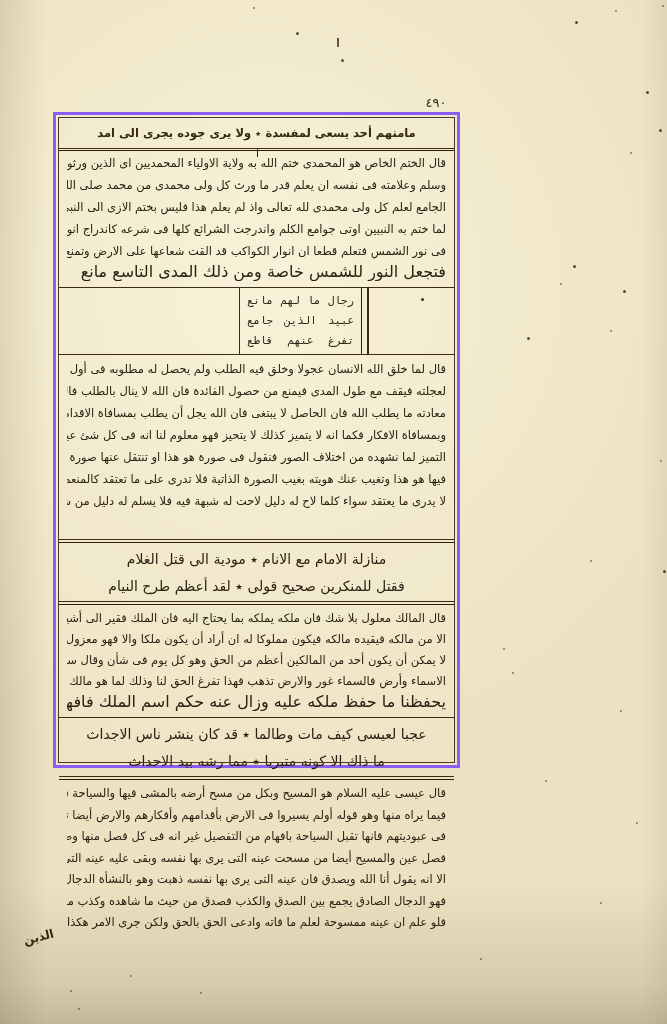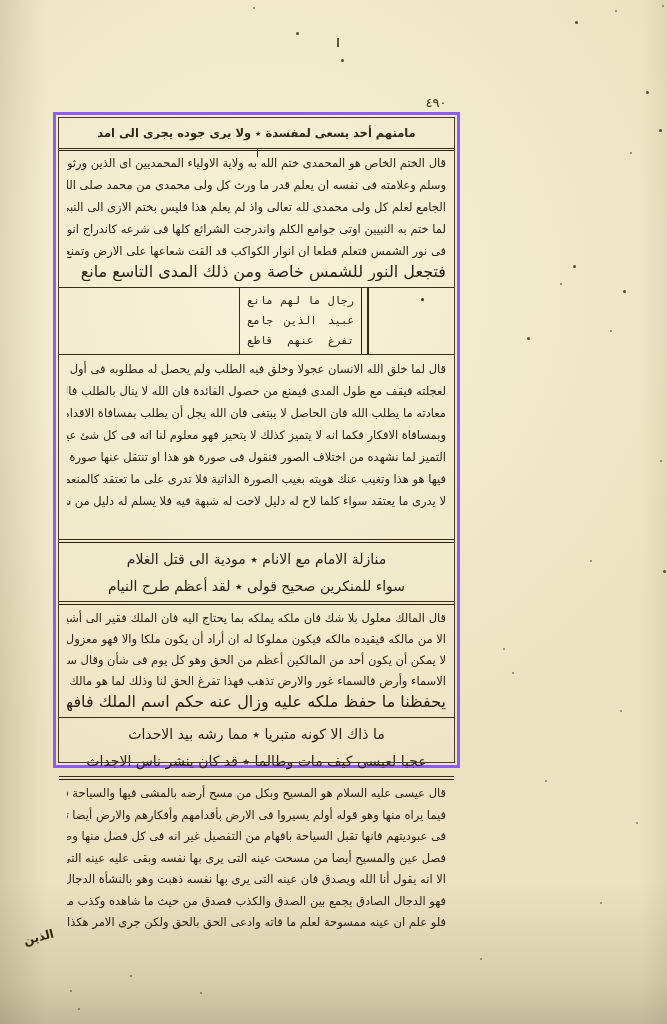--- a/index.html
+++ b/index.html
@@ -144,39 +144,39 @@
       <div class="line">معادته ما يطلب الله فان الحاصل لا يبتغى فان الله يجل أن يطلب بمسافاة الاقدام وبمسافاة الاعمال</div>
       <div class="line">وبمسافاة الافكار فكما انه لا يتميز كذلك لا يتحيز فهو معلوم لنا انه فى كل شئ عين كل شئ ومجهول</div>
       <div class="line">التميز لما نشهده من اختلاف الصور فنقول فى صورة هو هذا او تنتقل عنها صورة هو عينها تقول</div>
       <div class="line">فيها هو هذا وتغيب عنك هويته بغيب الصورة الذاتية فلا تدرى على ما تعتقد كالمنعم بالنظر الفكرى</div>
       <div class="line">لا يدرى ما يعتقد سواء كلما لاح له دليل لاحت له شبهة فيه فلا يسلم له دليل من شبهة أبدا لانه أعظم</div>
     </div>
 
     <div class="rule-d"></div>
     <div class="poem">
       <div class="pline">منازلة الامام مع الانام ٭ مودية الى قتل الغلام</div>
-      <div class="pline">سواء للمنكرين صحيح قولى ٭ لقد أعظم طرح النيام</div>
+      <div class="pline">فقتل للمنكرين صحيح قولى ٭ لقد أعظم طرح النيام</div>
     </div>
     <div class="rule-d"></div>
 
     <div class="blk b3">
       <div class="line">قال المالك معلول بلا شك فان ملكه يملكه بما يحتاج اليه فان الملك فقير الى أشياء لا بد منها لا تحصل</div>
       <div class="line">الا من مالكه فيقيده مالكه فيكون مملوكا له ان أراد أن يكون ملكا والا فهو معزول تعزله المرتبة</div>
       <div class="line">لا يمكن أن يكون أحد من المالكين أعظم من الحق وهو كل يوم فى شأن وقال سنفرغ لكم ومن</div>
       <div class="line">الاسماء وأرض فالسماء غور والارض تذهب فهذا تفرغ الحق لنا وذلك لما هو مالك فلو تركنا</div>
       <div class="tail-line">
         <span>يحفظنا ما حفظ ملكه عليه وزال عنه حكم اسم الملك فافهم ومن ذلك الفرق بين المسيح والمسيح</span>
 
       </div>
     </div>
 
     <div class="rule-s"></div>
     <div class="poem">
+      <div class="pline">عجبا لعيسى كيف مات وطالما ٭ قد كان ينشر ناس الاجداث</div>
       <div class="pline">ما ذاك الا كونه متبريا ٭ مما رشه بيد الاحداث</div>
-      <div class="pline">عجبا لعيسى كيف مات وطالما ٭ قد كان ينشر ناس الاجداث</div>
     </div>
     <div class="rule-d"></div>
 
     <div class="blk b4">
       <div class="line">قال عيسى عليه السلام هو المسيح وبكل من مسح أرضه بالمشى فيها والسياحة فى نواحيها ليرى آثاره</div>
       <div class="line">فيما يراه منها وهو قوله أولم يسيروا فى الارض بأقدامهم وأفكارهم والارض أيضا تطوى لهم</div>
       <div class="line">فى عبوديتهم فانها تقبل السياحة بافهام من التفصيل غير انه فى كل فصل منها وصل حق فتقع فى</div>
       <div class="line">فصل عين والمسيح أيضا من مسحت عينه التى يرى بها نفسه وبقى عليه عينه التى يرى بها ربه فاذا</div>
       <div class="line">الا انه يقول أنا الله ويصدق فان عينه التى يرى بها نفسه ذهبت وهو بالنشأة الدجال تكذبه النشأة</div>
       <div class="line">فهو الدجال الصادق يجمع بين الصدق والكذب فصدق من حيث ما شاهده وكذب من حيث ما هو</div>

